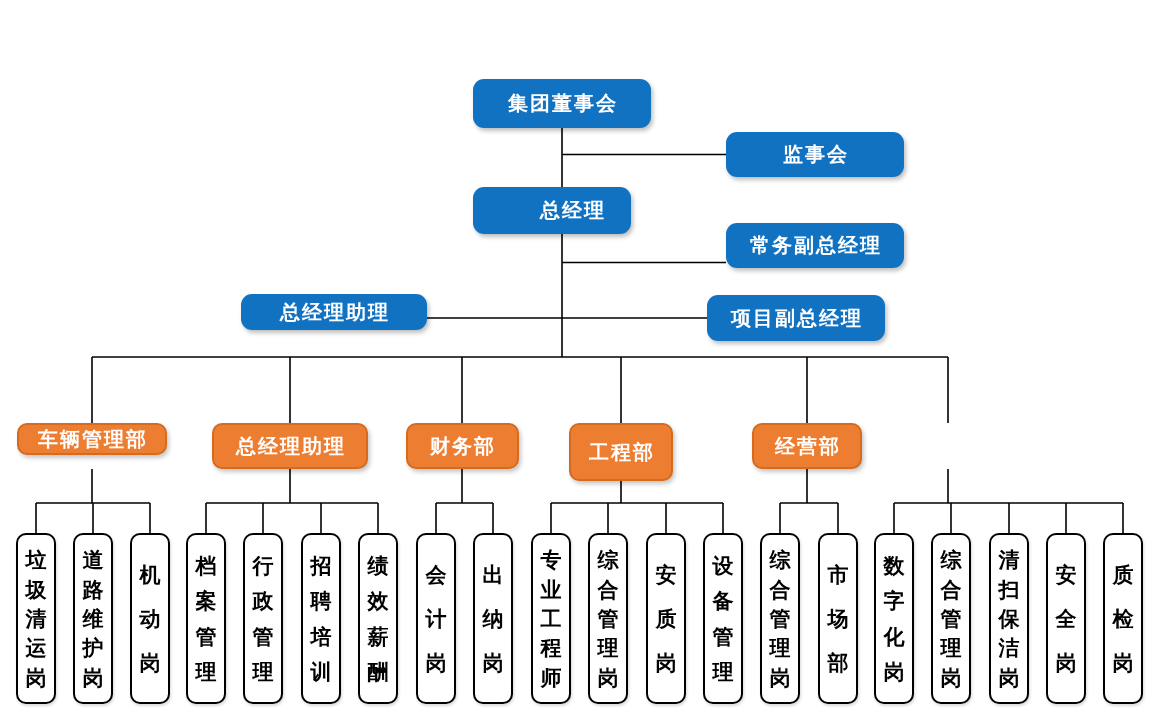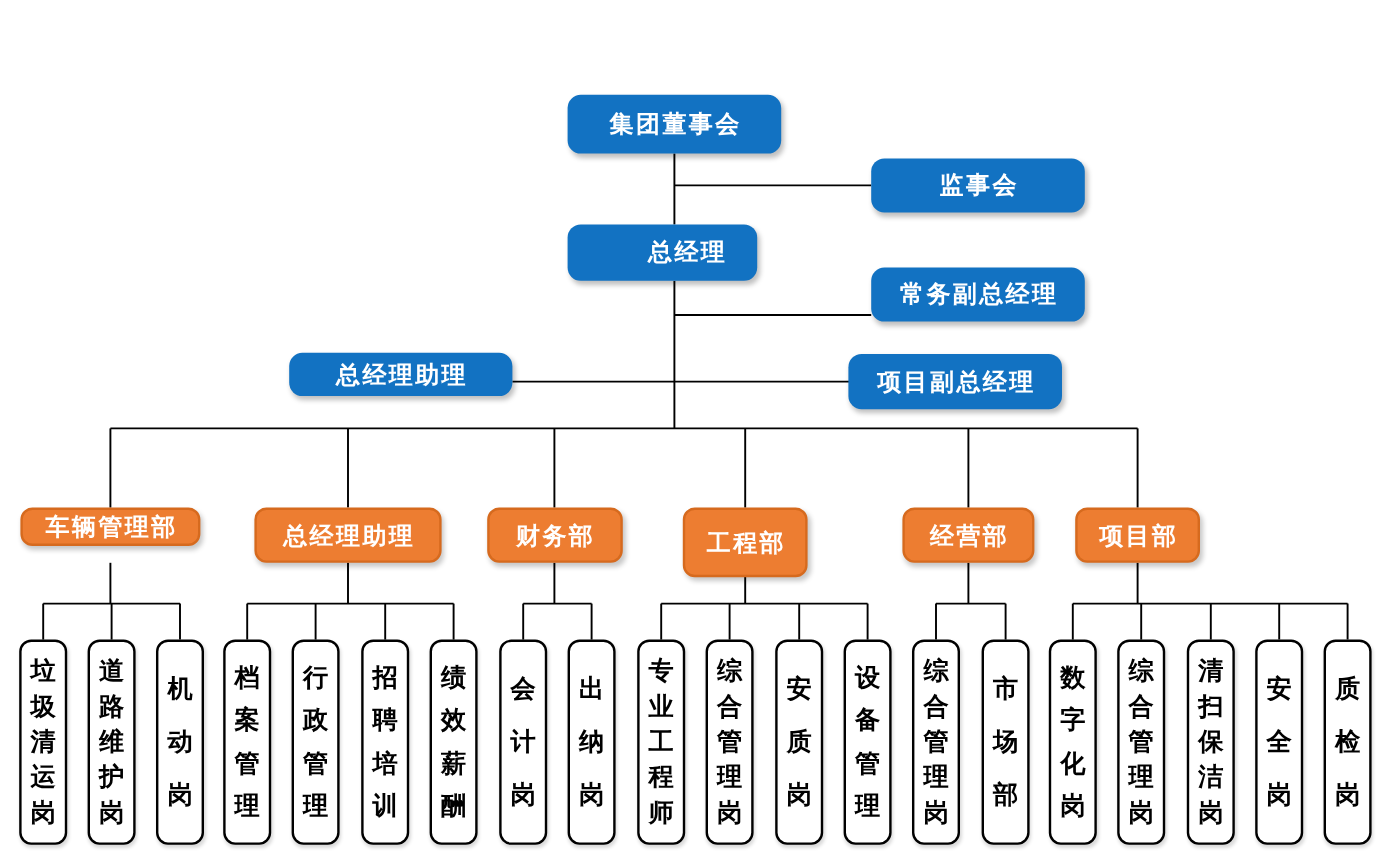--- a/index.html
+++ b/index.html
@@ -219,21 +219,20 @@
         <span>岗</span>
       </div>
     </div>
     <div class="node pos" style="left: 818px; top: 497px; width: 40px; height: 171px;">
       <div class="pos-label">
         <span>市</span>
         <span>场</span>
         <span>部</span>
       </div>
     </div>
-    <div class="node dept" style="left: 896px; top: 387px; width: 104px; height: 46px;">项目部</div>
     <div class="node pos" style="left: 874px; top: 497px; width: 40px; height: 171px;">
       <div class="pos-label">
         <span>数</span>
         <span>字</span>
         <span>化</span>
         <span>岗</span>
       </div>
     </div>
     <div class="node pos" style="left: 931px; top: 497px; width: 40px; height: 171px;">
       <div class="pos-label">

